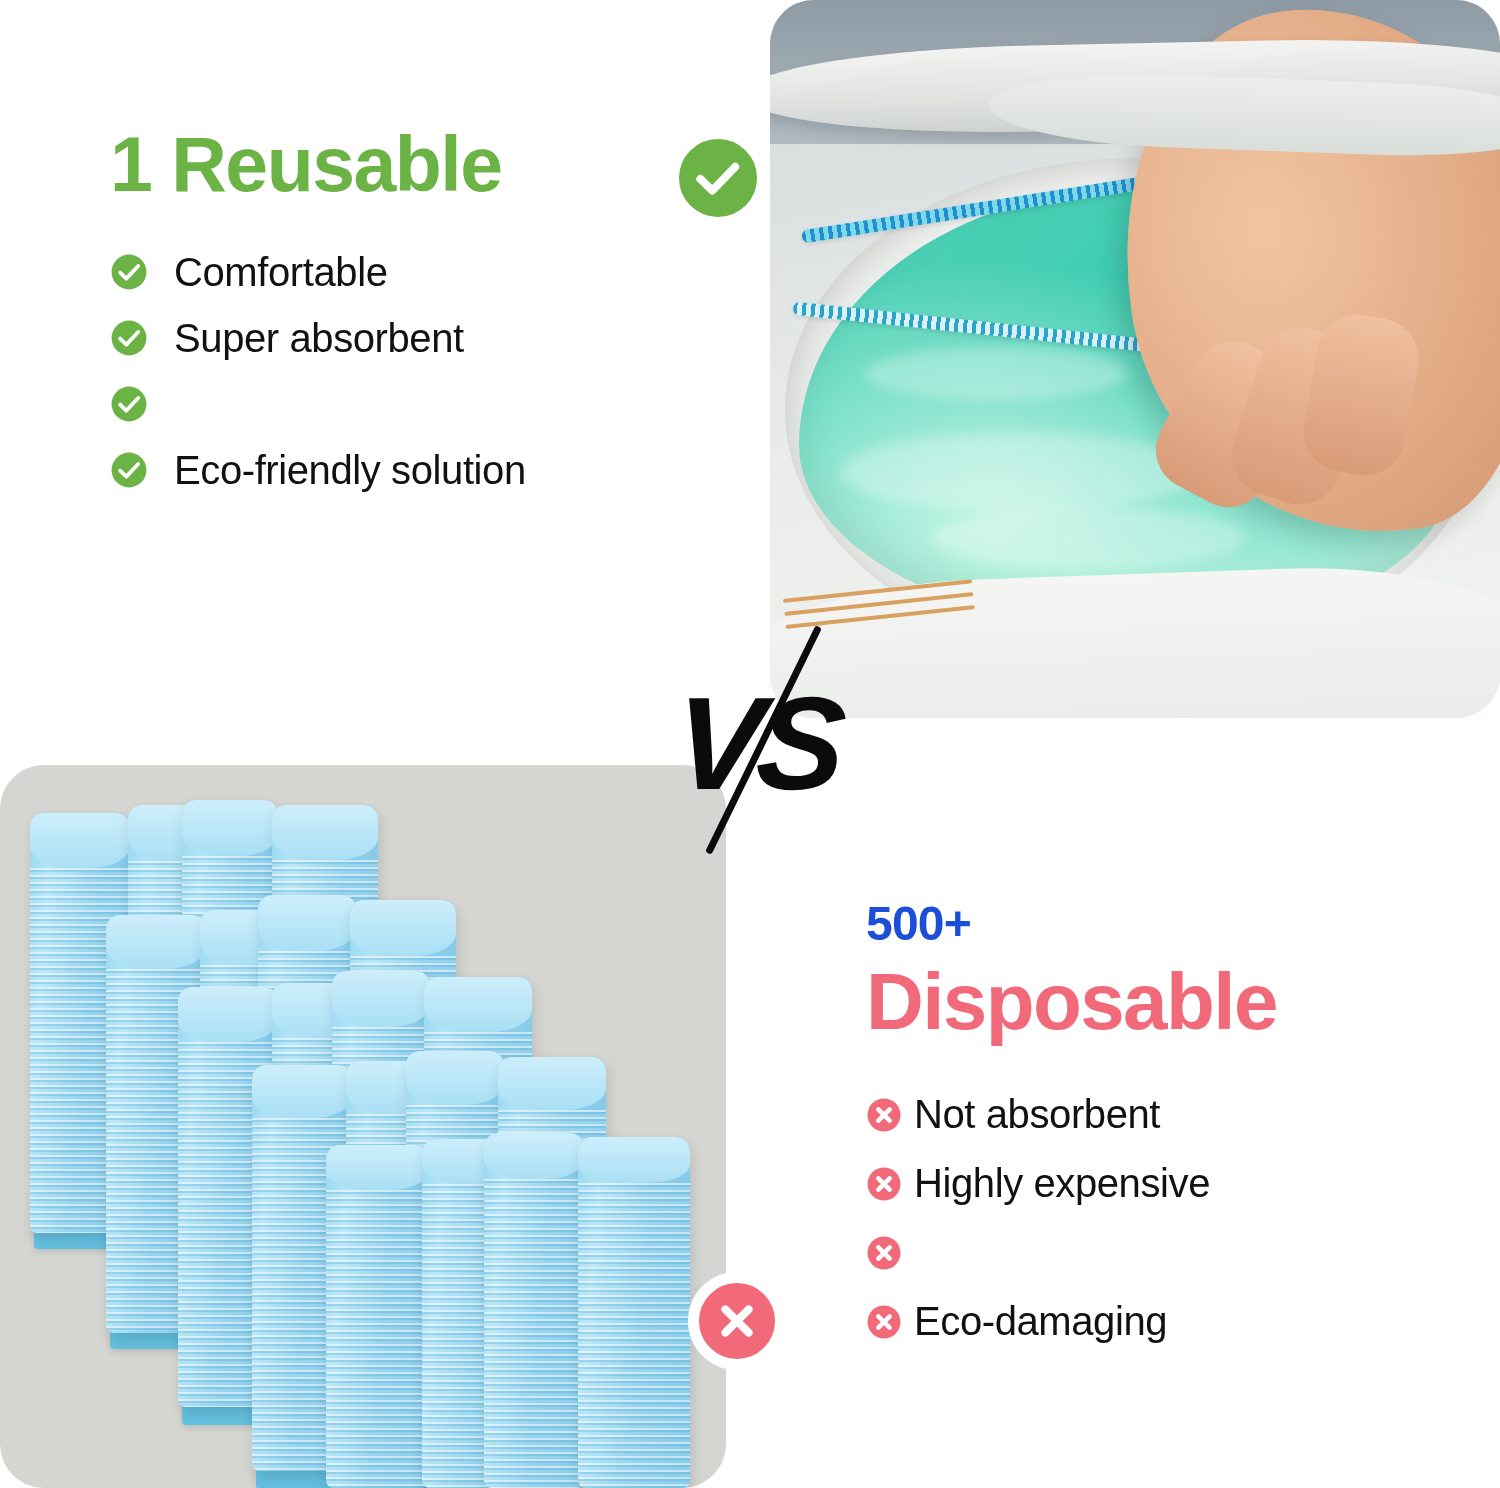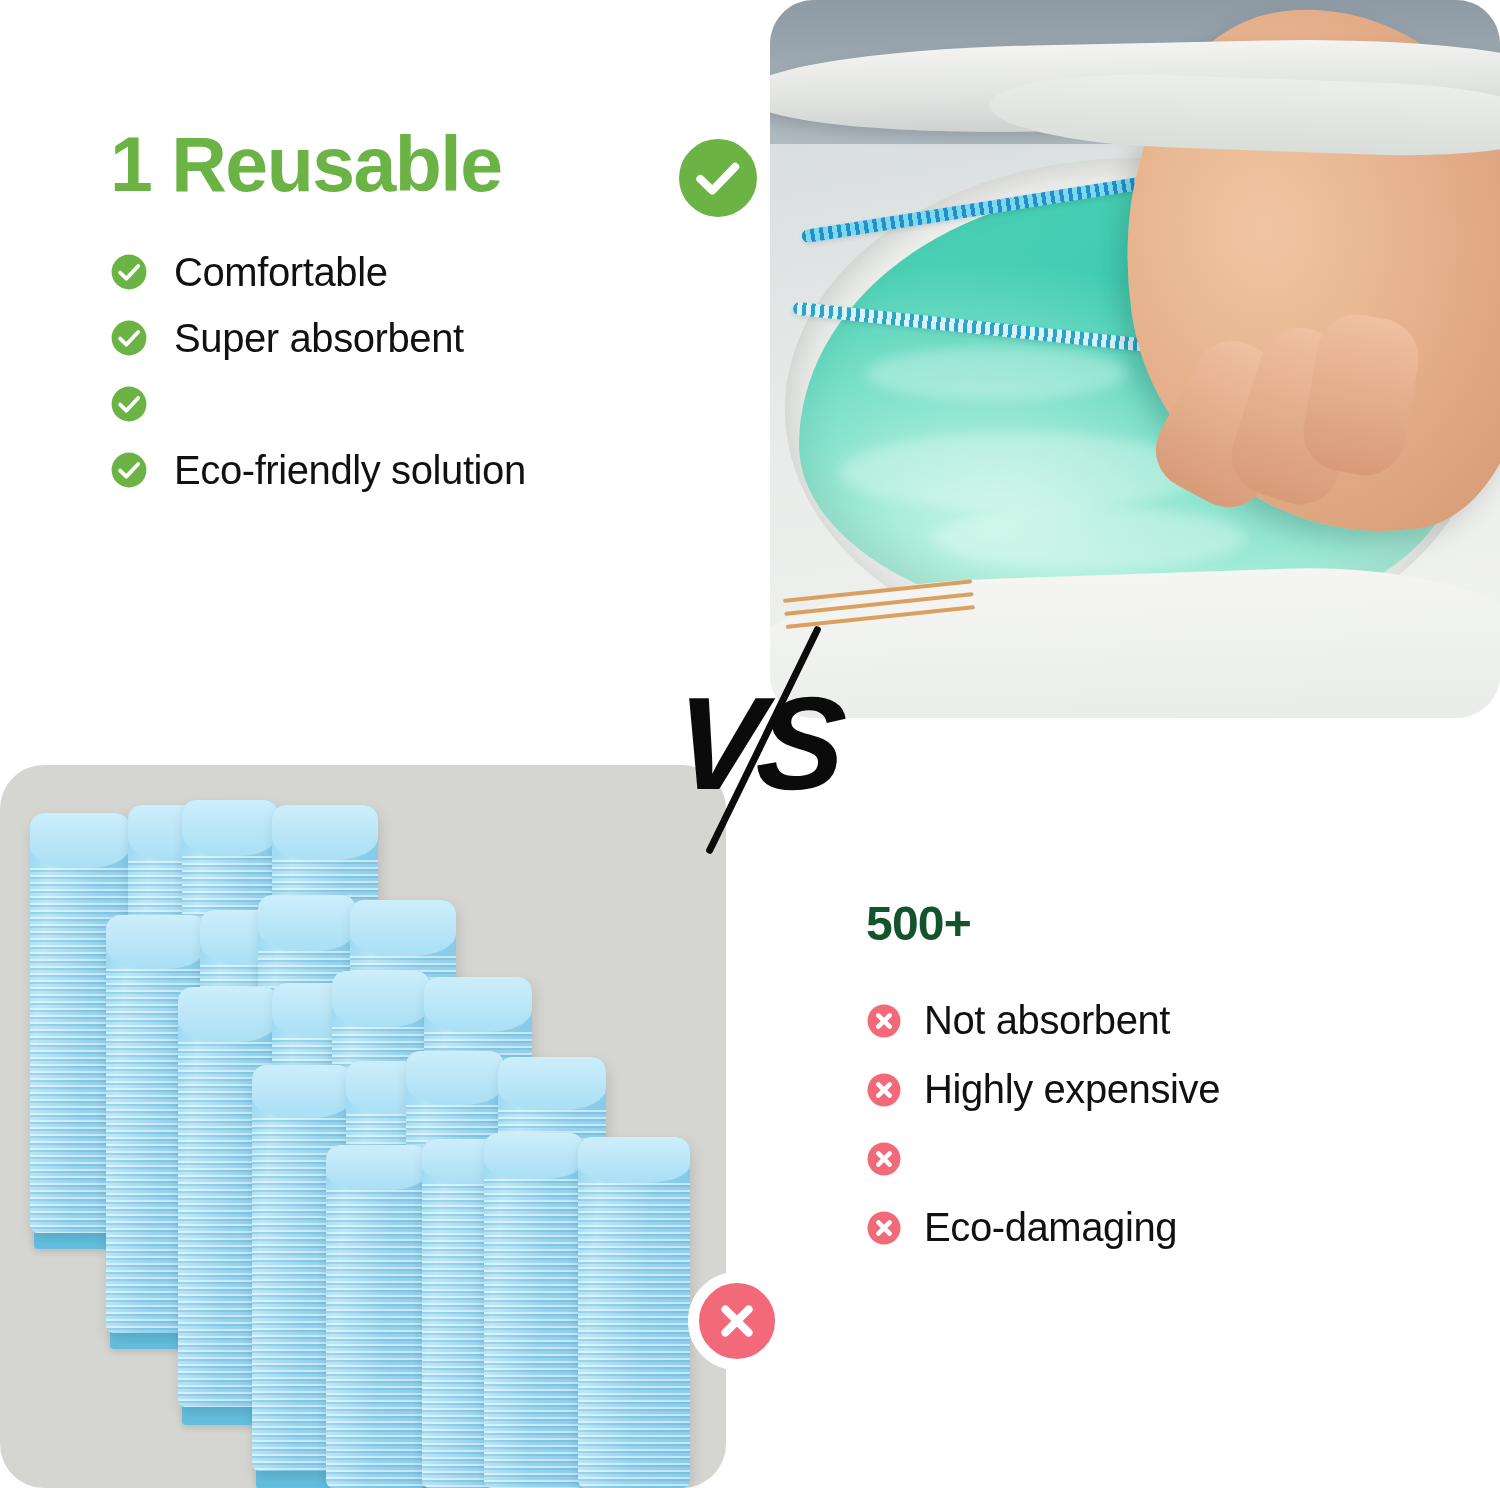--- a/index.html
+++ b/index.html
@@ -223,35 +223,35 @@
     font-size: 40px;
     color: #111111;
     letter-spacing: -0.4px;
     white-space: nowrap;
   }
 
   .block-right { position: absolute; left: 866px; top: 900px; width: 560px; }
   .h-count {
     font-size: 48px;
     font-weight: 700;
-    color: #14532d;
+    color: #1d4ed8;
     letter-spacing: -0.8px;
     line-height: 1;
   }
   .h-disposable {
     margin-top: 14px;
     font-size: 80px;
     font-weight: 700;
     color: #f2697a;
     letter-spacing: -1.6px;
     line-height: 1.0;
     white-space: nowrap;
   }
   .block-right .feature-list { margin-top: 38px; }
-  .block-right .feature-item { gap: 22px; height: 69px; }
+  .block-right .feature-item { gap: 12px; height: 69px; }
   .block-right .feature-item .bullet-icon { width: 36px; height: 36px; }
 </style>
 </head>
 <body>
 
 <div id="stage">
 
   <div class="photo-top">
     <div class="wm-sky"></div>
     <div class="wm-body"></div>
@@ -374,20 +374,21 @@
           </svg>
         </span>
         <span class="f-label">Eco-friendly solution</span>
       </div>
 
     </div>
   </div>
 
   <div class="block-right">
     <div class="h-count">500+</div>
+    <div class="h-disposable">Disposable</div>
 
     <div class="feature-list">
 
       <div class="feature-item">
         <span class="bullet-icon">
           <svg width="36" height="36" viewBox="0 0 24 24" aria-hidden="true">
             <circle cx="12" cy="12" r="11" fill="#f2697a"></circle>
             <path d="M8.2 8.2 L15.8 15.8 M15.8 8.2 L8.2 15.8" fill="none" stroke="#ffffff" stroke-width="3" stroke-linecap="round"></path>
           </svg>
         </span>

